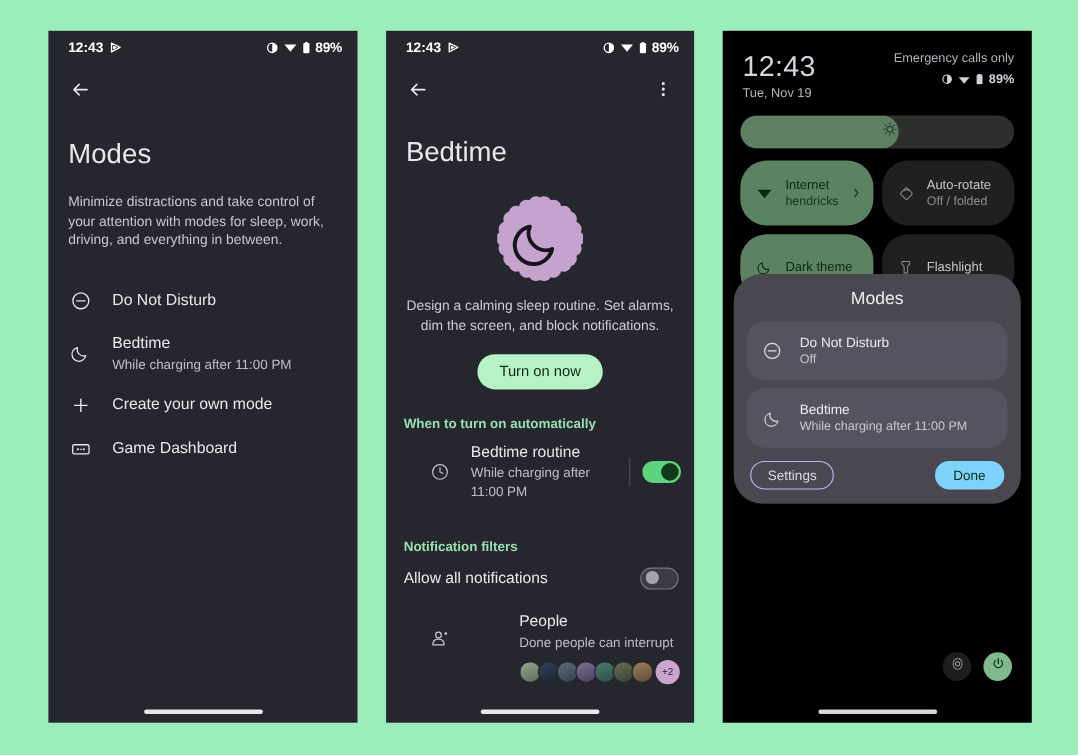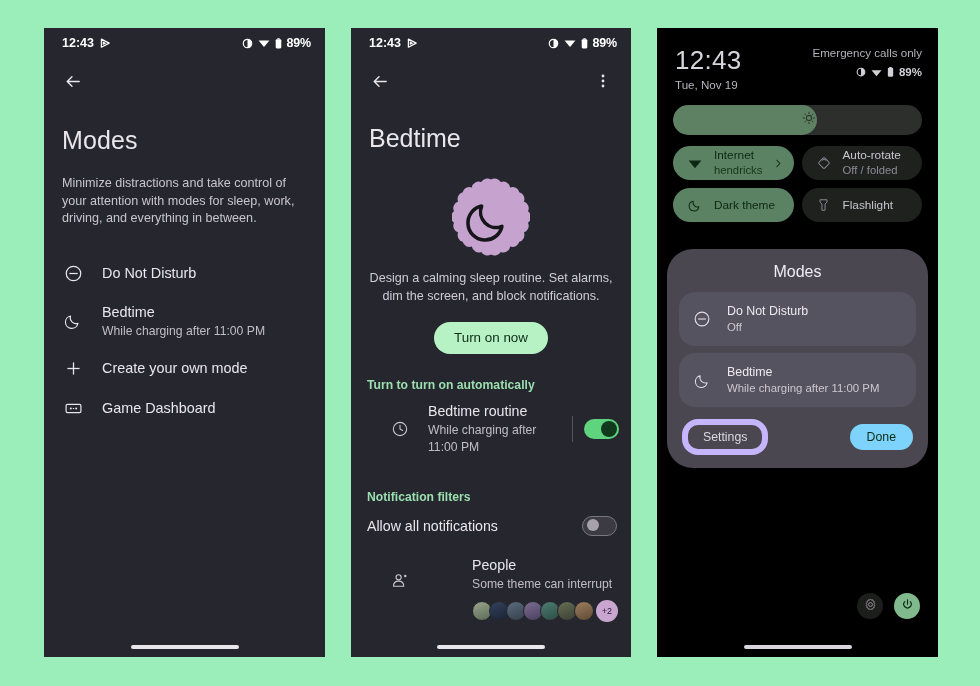--- a/index.html
+++ b/index.html
@@ -82,42 +82,42 @@
   .lock-clock{color:#D8D4DD;font-size:26px;line-height:28px;letter-spacing:0.3px;}
   .lock-date{color:#B8B4BE;font-size:11.6px;margin-top:4px;}
   .lock-right{text-align:right;}
   .lock-carrier{color:#B5B1BB;font-size:11.6px;}
   .lock-status{display:flex;align-items:center;justify-content:flex-end;gap:5px;margin-top:7px;
                color:#D4D0D9;font-size:11.5px;font-weight:bold;}
   .brightness{margin:14px 16px 0 16px;height:30px;border-radius:16px;background:#2C2F2C;position:relative;overflow:hidden;}
   .brightness .fill{position:absolute;left:0;top:0;bottom:0;width:58%;background:#5E8063;border-radius:16px;}
   .brightness .bicon{position:absolute;left:52%;top:50%;transform:translateY(-50%);}
   .qs{display:grid;grid-template-columns:1fr 1fr;gap:8px;margin:11px 16px 0 16px;}
-  .tile{height:34px;border-radius:24px;display:flex;align-items:center;padding:0 12px;box-sizing:border-box;position:relative;}
+  .tile{height:59px;border-radius:24px;display:flex;align-items:center;padding:0 12px;box-sizing:border-box;position:relative;}
   .tile.on{background:#5B8262;}
   .tile.off{background:#1F211F;}
   .tile .ti{width:20px;flex:0 0 20px;display:flex;align-items:center;justify-content:center;margin-right:9px;}
   .tile .tt{display:flex;flex-direction:column;flex:1;min-width:0;}
   .tile.on .tl{color:#0D2812;font-size:11.8px;line-height:15px;}
   .tile.on .ts{color:#12351A;font-size:11.3px;line-height:15px;}
   .tile.off .tl{color:#C9C5CE;font-size:11.8px;line-height:15px;}
   .tile.off .ts{color:#8D8A94;font-size:11.3px;line-height:15px;}
   .tile .chev{position:absolute;right:11px;top:50%;transform:translateY(-50%);}
 
   .dialog{position:absolute;left:10px;right:10px;top:221px;background:#4A4750;
           border-radius:26px;padding:14px 12px 13px 12px;box-sizing:border-box;}
   .dlg-title{color:#EFECF2;font-size:16px;text-align:center;margin-bottom:11px;}
   .dlg-item{background:#565360;border-radius:16px;display:flex;align-items:center;
             padding:11px 12px;margin-bottom:7px;box-sizing:border-box;}
   .dlg-item .di{width:22px;flex:0 0 22px;display:flex;align-items:center;justify-content:center;margin-right:14px;}
   .dlg-item .dtxt{display:flex;flex-direction:column;}
   .dlg-t{color:#ECE9EF;font-size:12.4px;line-height:16px;}
   .dlg-s{color:#CBC7D1;font-size:11.4px;line-height:15px;margin-top:1px;}
   .dlg-actions{display:flex;align-items:center;justify-content:space-between;margin-top:12px;padding:0 3px;}
-  .btn-outline{border:6px solid #c4b5fd;color:#DCD8E2;background:transparent;border-radius:16px;
+  .btn-outline{border:1px solid #c4b5fd;color:#DCD8E2;background:transparent;border-radius:16px;
                padding:6px 15px;font-size:12.3px;font-family:inherit;line-height:1;}
   .btn-filled{background:#7dd3fc;color:#0D2B15;border:none;border-radius:16px;
               padding:7px 17px;font-size:12.3px;font-family:inherit;line-height:1;}
   .lock-bottom{position:absolute;right:18px;bottom:38px;display:flex;align-items:center;gap:11px;}
   .circbtn{width:26px;height:26px;border-radius:50%;display:flex;align-items:center;justify-content:center;}
   .circbtn.g{background:#1C1E1C;}
   .circbtn.p{background:#7FB98C;}
 </style>
 </head>
 <body style="background: rgb(155, 237, 186);">
@@ -291,21 +291,21 @@
         <path d="M64 62 A20 20 0 0 1 38 36 A22 22 0 1 0 64 62 Z" fill="none" stroke="#16151A" stroke-width="4.6" stroke-linejoin="round"></path>
       </svg>
     </div>
 
     <div class="p2-desc">Design a calming sleep routine. Set alarms, dim the screen, and block notifications.</div>
 
     <div class="cta-wrap">
       <button class="cta">Turn on now</button>
     </div>
 
-    <div class="sechead">Turn to turn on automatically</div>
+    <div class="sechead">When to turn on automatically</div>
 
     <div class="rowitem">
       <span class="ri">
         <svg width="18" height="18" viewBox="0 0 20 20">
             <circle cx="10" cy="10" r="7.4" fill="none" stroke="#C9C5CF" stroke-width="1.2"></circle>
             <path d="M10 5.8 V10 L12.9 11.7" fill="none" stroke="#C9C5CF" stroke-width="1.2" stroke-linecap="round"></path>
           </svg>
       </span>
       <span class="rtxt">
         <span class="rtitle">Bedtime routine</span>
@@ -329,21 +329,21 @@
     <div class="rowitem" style="align-items:flex-start;padding-top:8px;gap:44px;">
       <span class="ri" style="margin-top:14px;">
         <svg width="19" height="19" viewBox="0 0 20 20">
             <circle cx="8" cy="6.6" r="2.7" fill="none" stroke="#C9C5CF" stroke-width="1.2"></circle>
             <path d="M2.6 16 C2.6 12.4 5 10.6 8 10.6 C11 10.6 13.4 12.4 13.4 16 Z" fill="none" stroke="#C9C5CF" stroke-width="1.2" stroke-linejoin="round"></path>
             <circle cx="15" cy="5.2" r="1.3" fill="#C9C5CF"></circle>
           </svg>
       </span>
       <span class="rtxt">
         <span class="rtitle">People</span>
-        <span class="rsub">Some theme can interrupt</span>
+        <span class="rsub">Done people can interrupt</span>
         <span class="avatars">
           <span class="av" style="background:linear-gradient(160deg,#9aa58a,#5b6b58);"></span>
           <span class="av" style="background:linear-gradient(160deg,#32415c,#1a2333);"></span>
           <span class="av" style="background:linear-gradient(160deg,#5c6c7e,#333f4c);"></span>
           <span class="av" style="background:linear-gradient(160deg,#7d6d95,#4a3f5c);"></span>
           <span class="av" style="background:linear-gradient(160deg,#4c7d71,#2c4b44);"></span>
           <span class="av" style="background:linear-gradient(160deg,#666e55,#3b4033);"></span>
           <span class="av" style="background:linear-gradient(160deg,#9c7e5e,#5e4a35);"></span>
           <span class="av-more">+2</span>
         </span>

